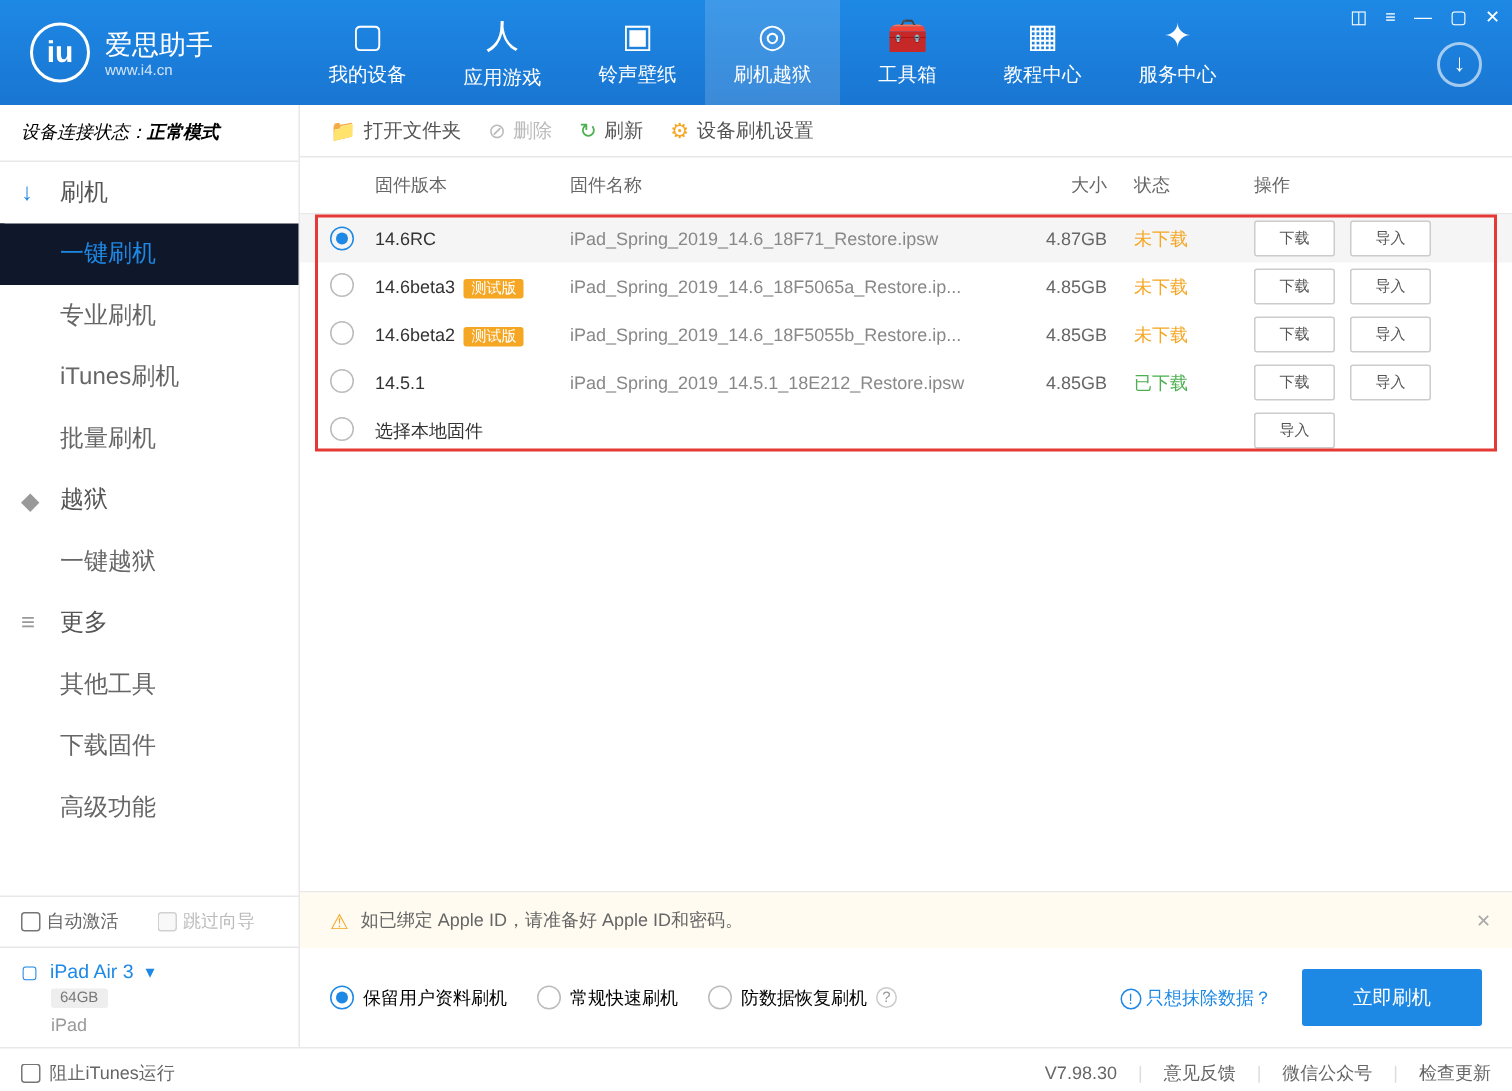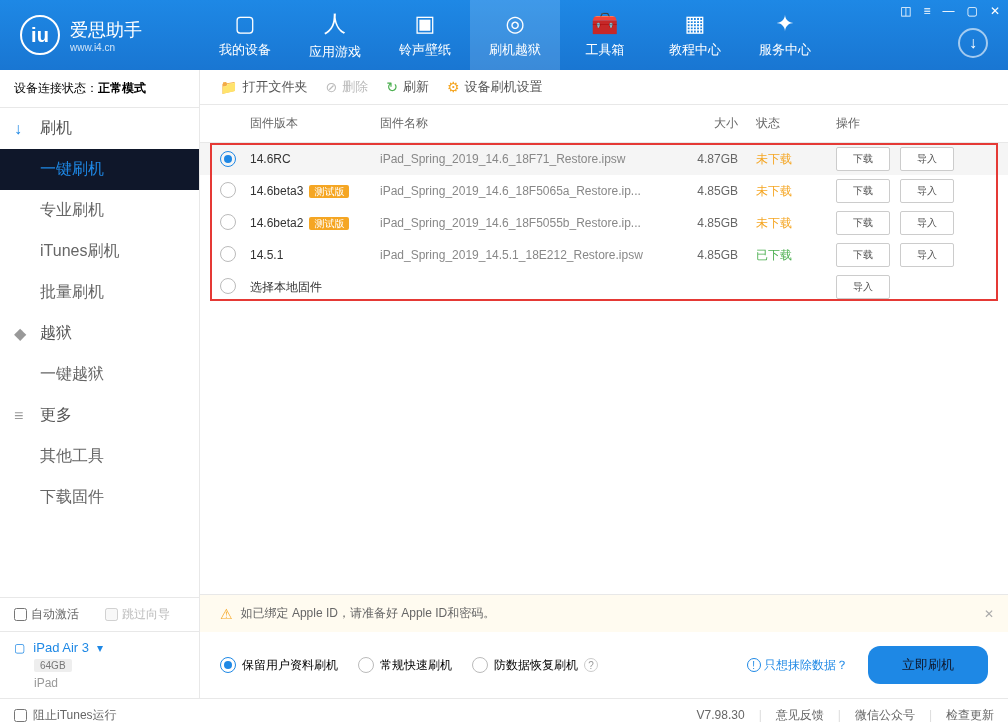--- a/index.html
+++ b/index.html
@@ -16,21 +16,21 @@
 .nav-tab { width: 90px; display: flex; flex-direction: column; align-items: center; justify-content: center; cursor: pointer; font-size: 13px; }
 .nav-tab.active { background: rgba(255,255,255,0.15); }
 .nav-tab-icon { font-size: 22px; margin-bottom: 4px; }
 
 .window-controls { position: absolute; top: 4px; right: 8px; display: flex; gap: 12px; font-size: 12px; }
 .window-controls span { cursor: pointer; }
 .dl-circle { position: absolute; right: 20px; top: 28px; width: 30px; height: 30px; border: 2px solid rgba(255,255,255,0.6); border-radius: 50%; display: flex; align-items: center; justify-content: center; cursor: pointer; }
 
 .body-area { display: flex; height: 628px; }
 .sidebar { width: 200px; border-right: 1px solid #e8e8e8; display: flex; flex-direction: column; }
-.status-bar { padding: 10px 14px; font-size: 12px; border-bottom: 1px solid #e8e8e8; }
+.status-bar { padding: 10px 14px; font-size: 12px; border-bottom: 1px solid #e8e8e8; font-style: italic; }
 .status-bar strong { font-weight: bold; }
 .side-head { display: flex; align-items: center; padding: 10px 14px; color: #555; cursor: pointer; }
 .side-head .ico { width: 18px; margin-right: 8px; color: #1e88e5; }
 .side-head.gray .ico { color: #999; }
 .side-item { padding: 10px 14px 10px 40px; color: #666; cursor: pointer; }
 .side-item.active { background: #0f172a; color: #1e88e5; border-left: 3px solid #0f172a; padding-left: 37px; }
 
 .side-footer { margin-top: auto; border-top: 1px solid #e8e8e8; font-size: 12px; }
 .sf-row { padding: 8px 14px; display: flex; align-items: center; gap: 26px; color: #666; }
 .sf-check { display: flex; align-items: center; gap: 4px; }
@@ -73,21 +73,21 @@
 
 .bottom-panel { margin-top: auto; border-top: 1px solid #e8e8e8; }
 .notice { background: #fffbf0; padding: 10px 20px; font-size: 12px; color: #666; display: flex; align-items: center; gap: 8px; position: relative; }
 .notice-ico { color: #f5a623; font-size: 14px; }
 .notice-close { position: absolute; right: 14px; color: #aaa; cursor: pointer; }
 
 .mode-row { display: flex; align-items: center; padding: 14px 20px; font-size: 12px; gap: 20px; }
 .mode-opt { display: flex; align-items: center; gap: 6px; cursor: pointer; }
 .help-ico { color: #999; border: 1px solid #ccc; border-radius: 50%; width: 14px; height: 14px; display: inline-flex; align-items: center; justify-content: center; font-size: 10px; }
 .erase-link { color: #1e88e5; margin-left: auto; cursor: pointer; }
-.flash-btn { background: #1e88e5; color: #0f172a; border: none; padding: 10px 34px; font-size: 13px; cursor: pointer; border-radius: 12px; }
+.flash-btn { background: #1e88e5; color: #ffffff; border: none; padding: 10px 34px; font-size: 13px; cursor: pointer; border-radius: 2px; }
 
 .footer { height: 29px; border-top: 1px solid #e8e8e8; display: flex; align-items: center; padding: 16px 14px; font-size: 12px; color: #666; }
 .footer-left { display: flex; align-items: center; gap: 6px; }
 .footer-right { margin-left: auto; display: flex; align-items: center; gap: 14px; }
 .footer-right span { cursor: pointer; }
 .divider { color: #ddd; }
 </style>
 </head>
 <body>
 
@@ -157,20 +157,21 @@
           <span class="ico">◆</span>
           <span>越狱</span>
         </div>
         <div class="side-item">一键越狱</div>
         <div class="side-head gray">
           <span class="ico">≡</span>
           <span>更多</span>
         </div>
         <div class="side-item">其他工具</div>
         <div class="side-item">下载固件</div>
+        <div class="side-item">高级功能</div>
       </div>
     <div class="side-footer">
       <div class="sf-row" style="border-bottom:1px solid #e8e8e8">
         <label class="sf-check">
             <input type="checkbox" style="">
             <span>自动激活</span>
           </label>
         <label class="sf-check" style="color:#bbb">
             <input type="checkbox" disabled="" style="">
             <span>跳过向导</span>

